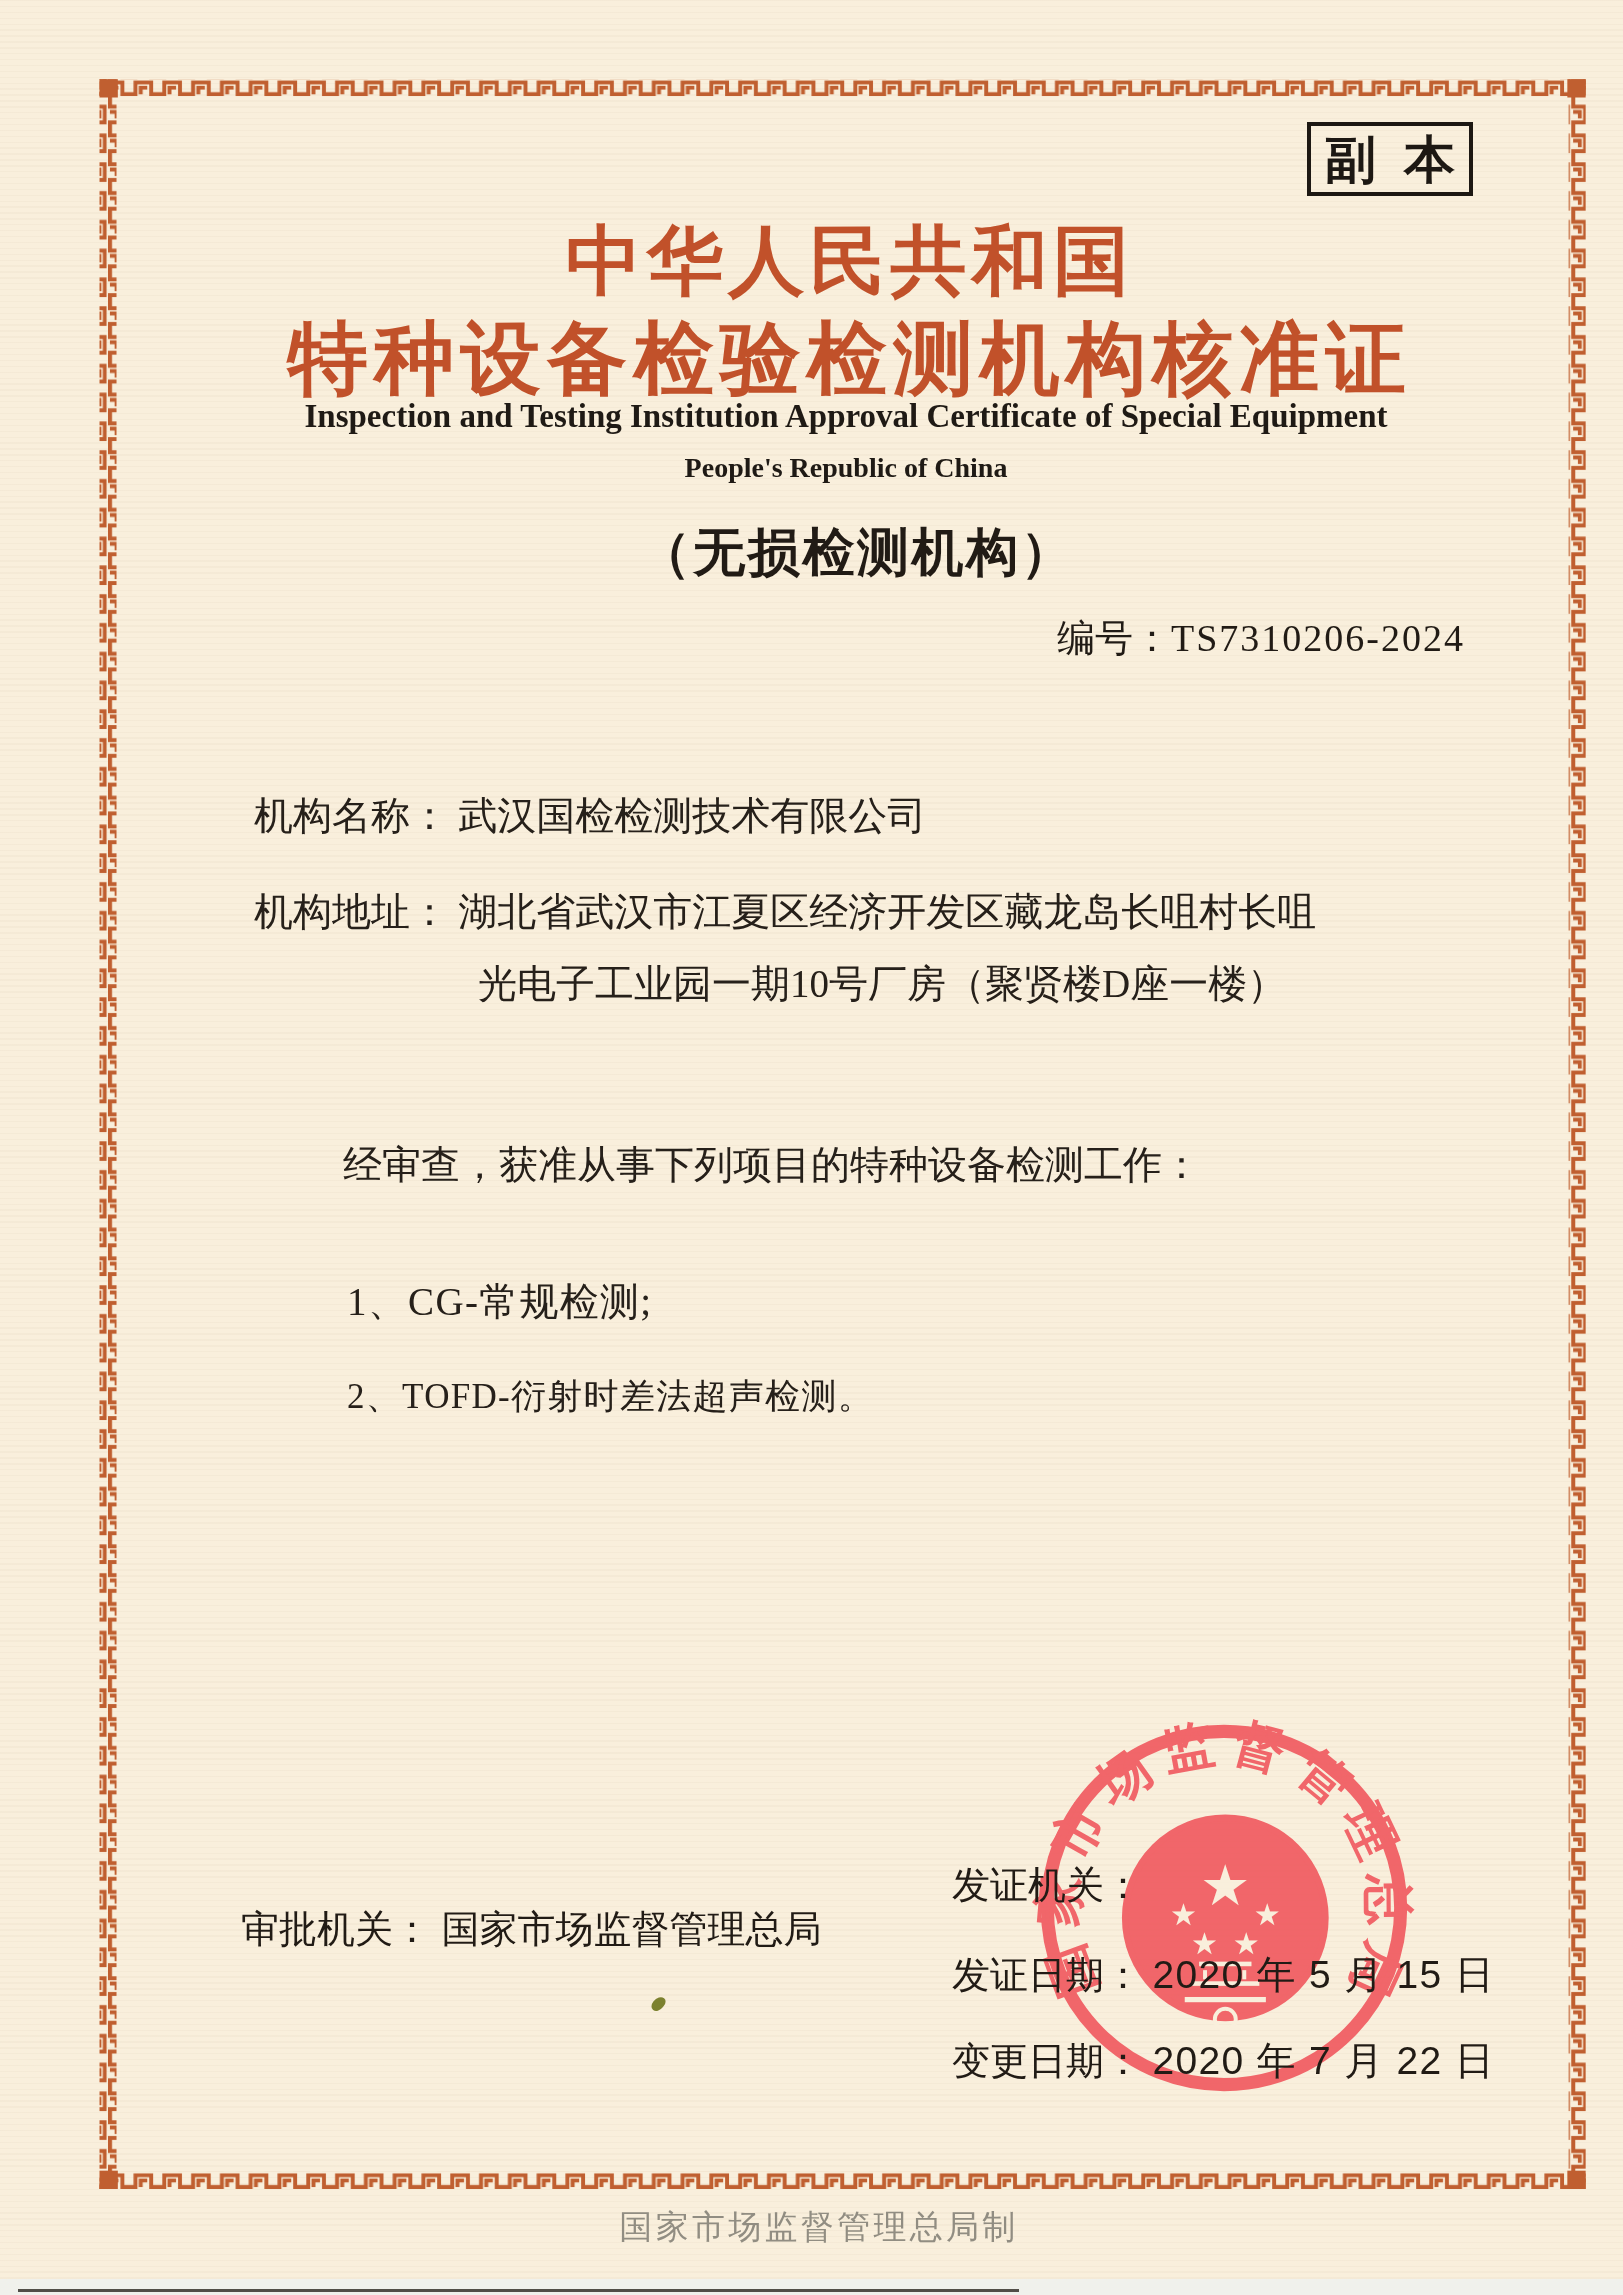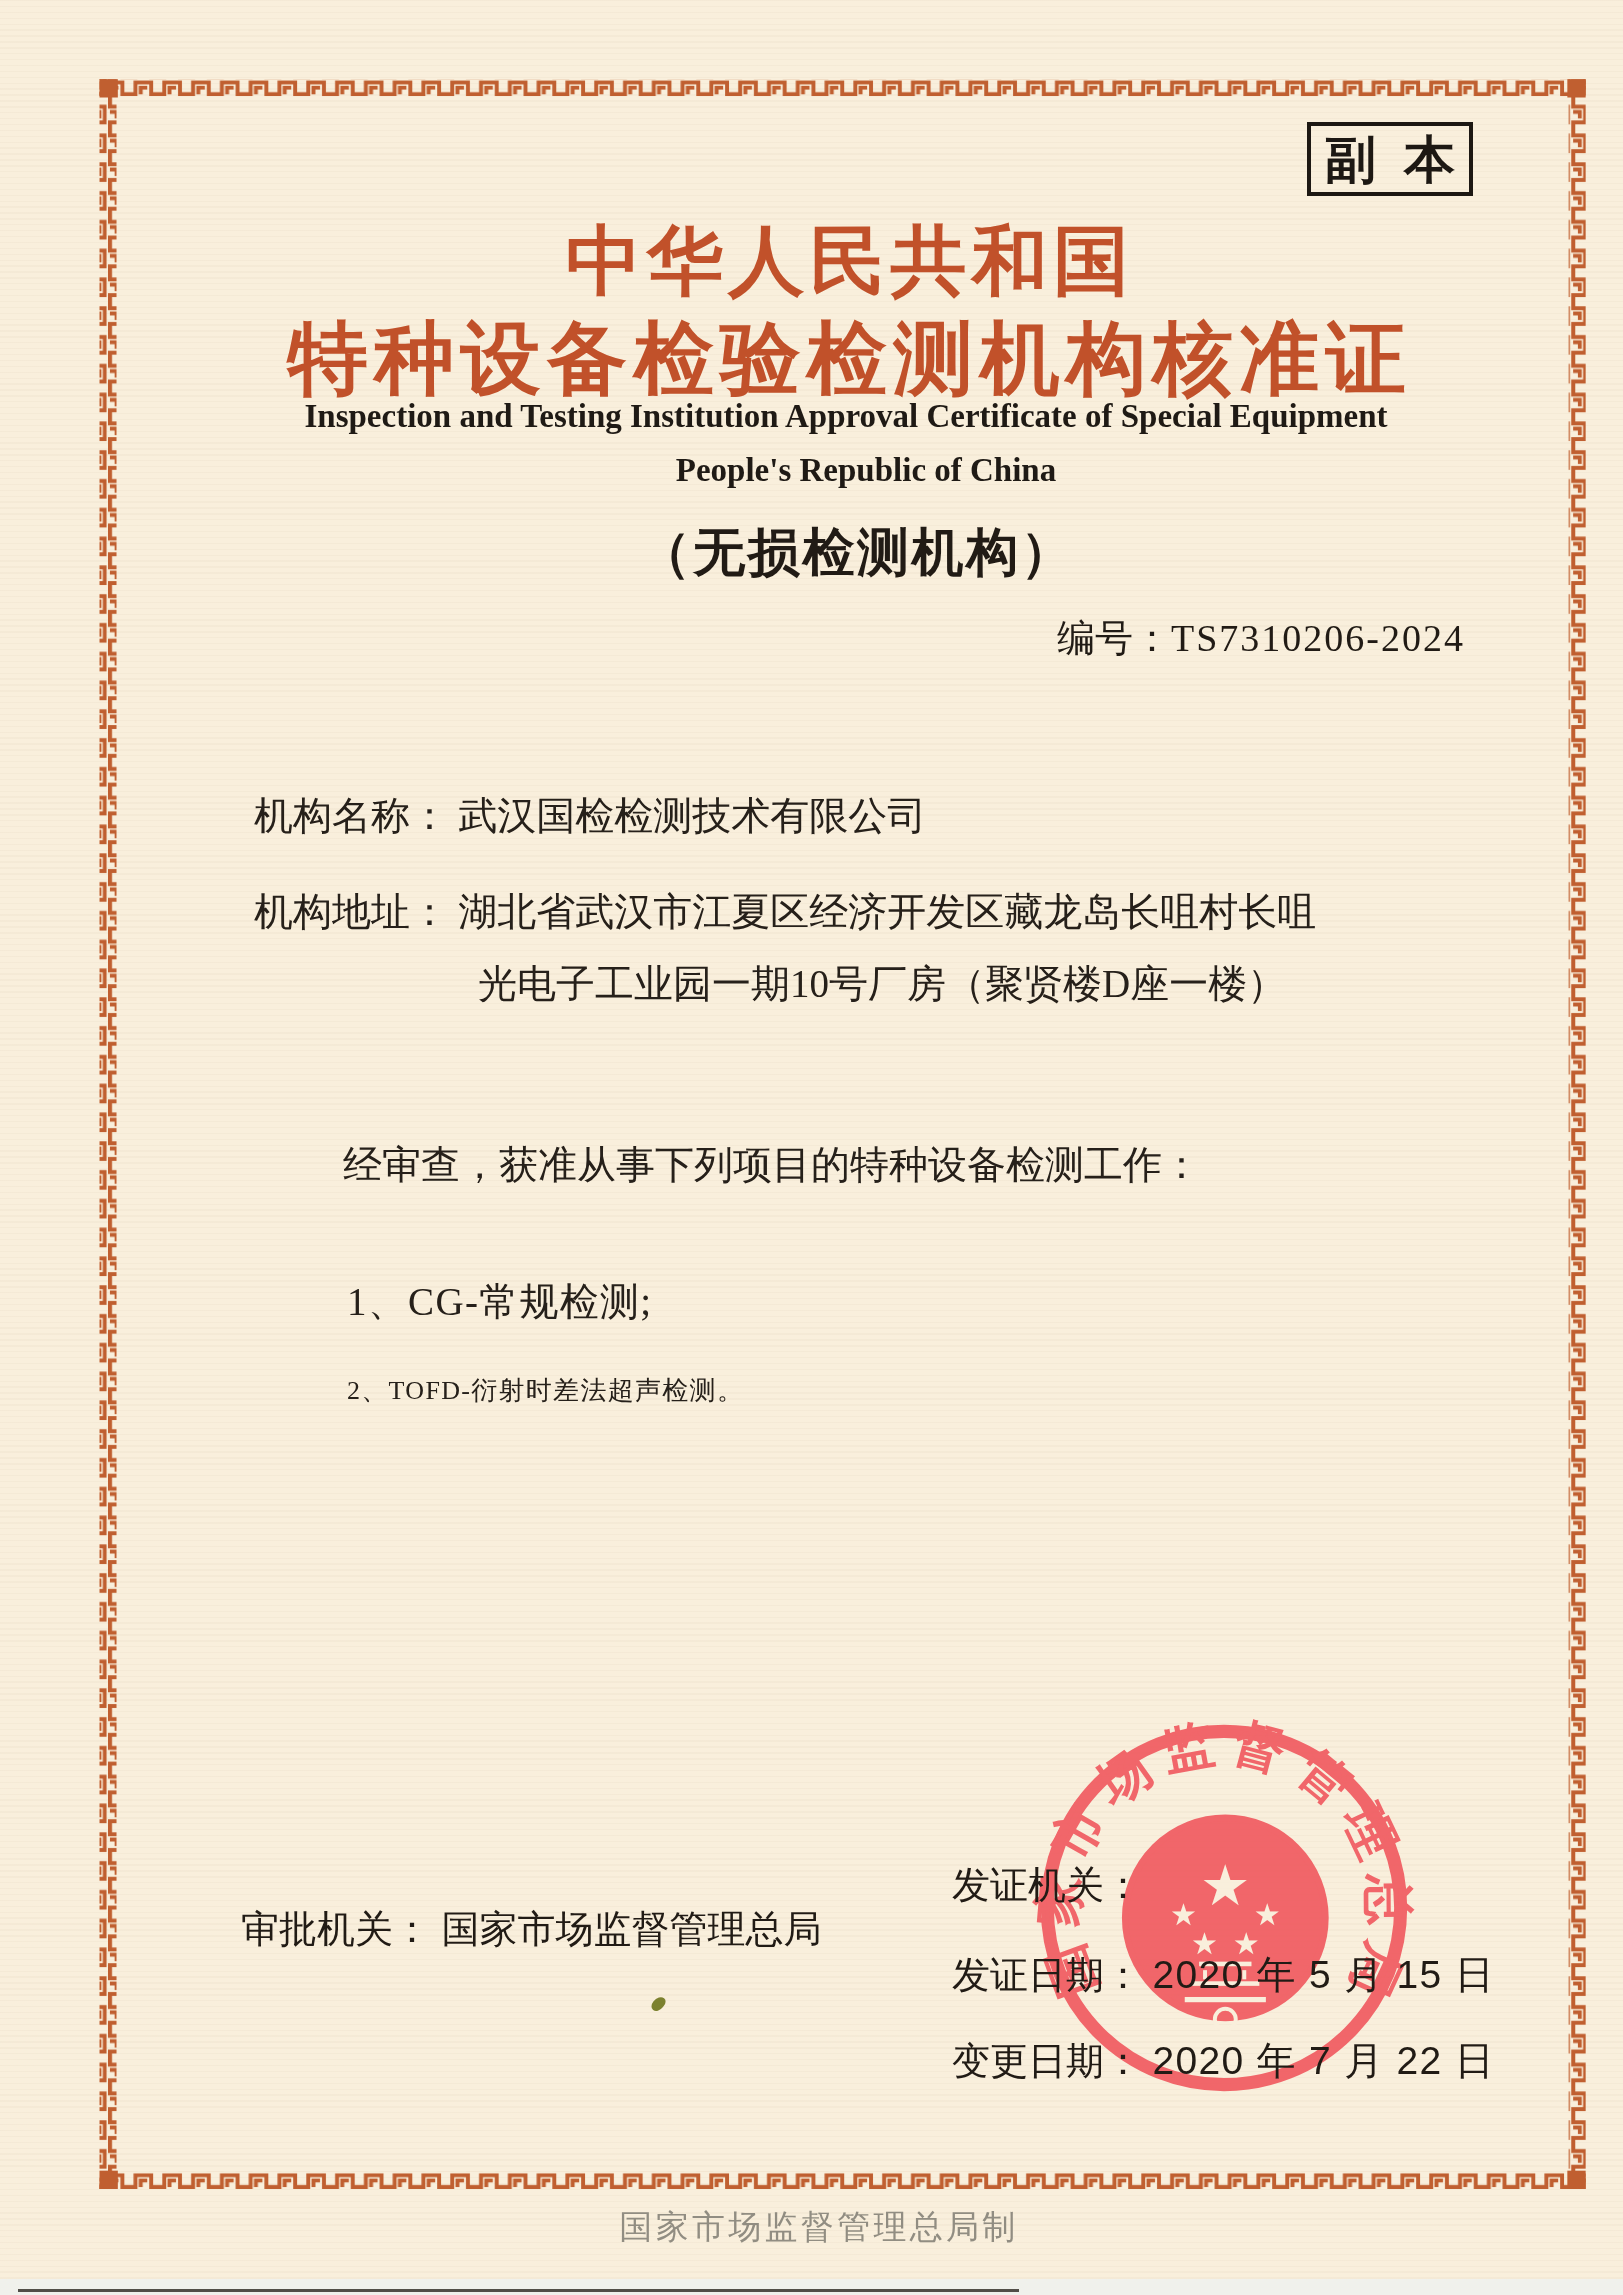--- a/index.html
+++ b/index.html
@@ -27,37 +27,37 @@
     font-size:51px;font-weight:bold;color:#1d1813;
     letter-spacing:.55em;padding-left:.55em;line-height:1;
   }
 
   .title-cn1{left:850px;top:211px;transform:translateX(-50%);
     font-size:76px;font-weight:bold;letter-spacing:5.2px;color:#c1512a;z-index:2;font-family:Liberation Serif, serif;}
   .title-cn2{left:850px;top:306px;transform:translateX(-50%);
     font-size:80px;font-weight:bold;letter-spacing:6.5px;color:#c1512a;z-index:2;}
   .title-en1{left:846px;top:398px;transform:translateX(-50%);
     font-size:33px;font-weight:bold;color:#1f1a15;z-index:2;}
-  .title-en2{left:866px;top:452px;transform:translateX(-50%);
-    font-size:33px;font-weight:bold;color:#1f1a15;z-index:2;}
+  .title-en2{left:846px;top:452px;transform:translateX(-50%);
+    font-size:28px;font-weight:bold;color:#1f1a15;z-index:2;}
   .subtitle{left:857px;top:518px;transform:translateX(-50%);
     font-size:52px;font-weight:bold;letter-spacing:2.6px;color:#211b15;z-index:2;}
 
   .certno{left:1057px;top:613px;font-size:38px;color:#211b15;z-index:2;}
   .certno .val{letter-spacing:2px;}
 
   .fline{font-size:39px;color:#26201a;z-index:2;}
   .fline .val{margin-left:9.2px;}
   .org-name{left:254px;top:789px;}
   .org-addr{left:254px;top:885px;}
   .org-addr2{left:478px;top:957px;}
 
   .intro{left:343px;top:1138px;font-size:39px;z-index:2;}
   .item1{left:347px;top:1275px;font-size:39px;letter-spacing:1.3px;z-index:2;}
-  .item2{left:347px;top:1373px;font-size:26px;letter-spacing:1.3px;z-index:2;}
+  .item2{left:347px;top:1373px;font-size:35px;letter-spacing:1.3px;z-index:2;}
 
   .bline{font-size:38px;color:#211b15;z-index:6;}
   .bline .val{margin-left:10.5px;}
   .bline .date{font-family:"Liberation Sans","DejaVu Sans",sans-serif;font-size:39px;letter-spacing:1.3px;}
   .approve-org{left:241px;top:1860px;margin-top:44px;}
   .valid-until{left:241px;top:1948px;}
   .issue-org{left:952px;top:1860px;}
   .issue-date{left:952px;top:1948px;}
   .change-date{left:952px;top:2034px;}
 

